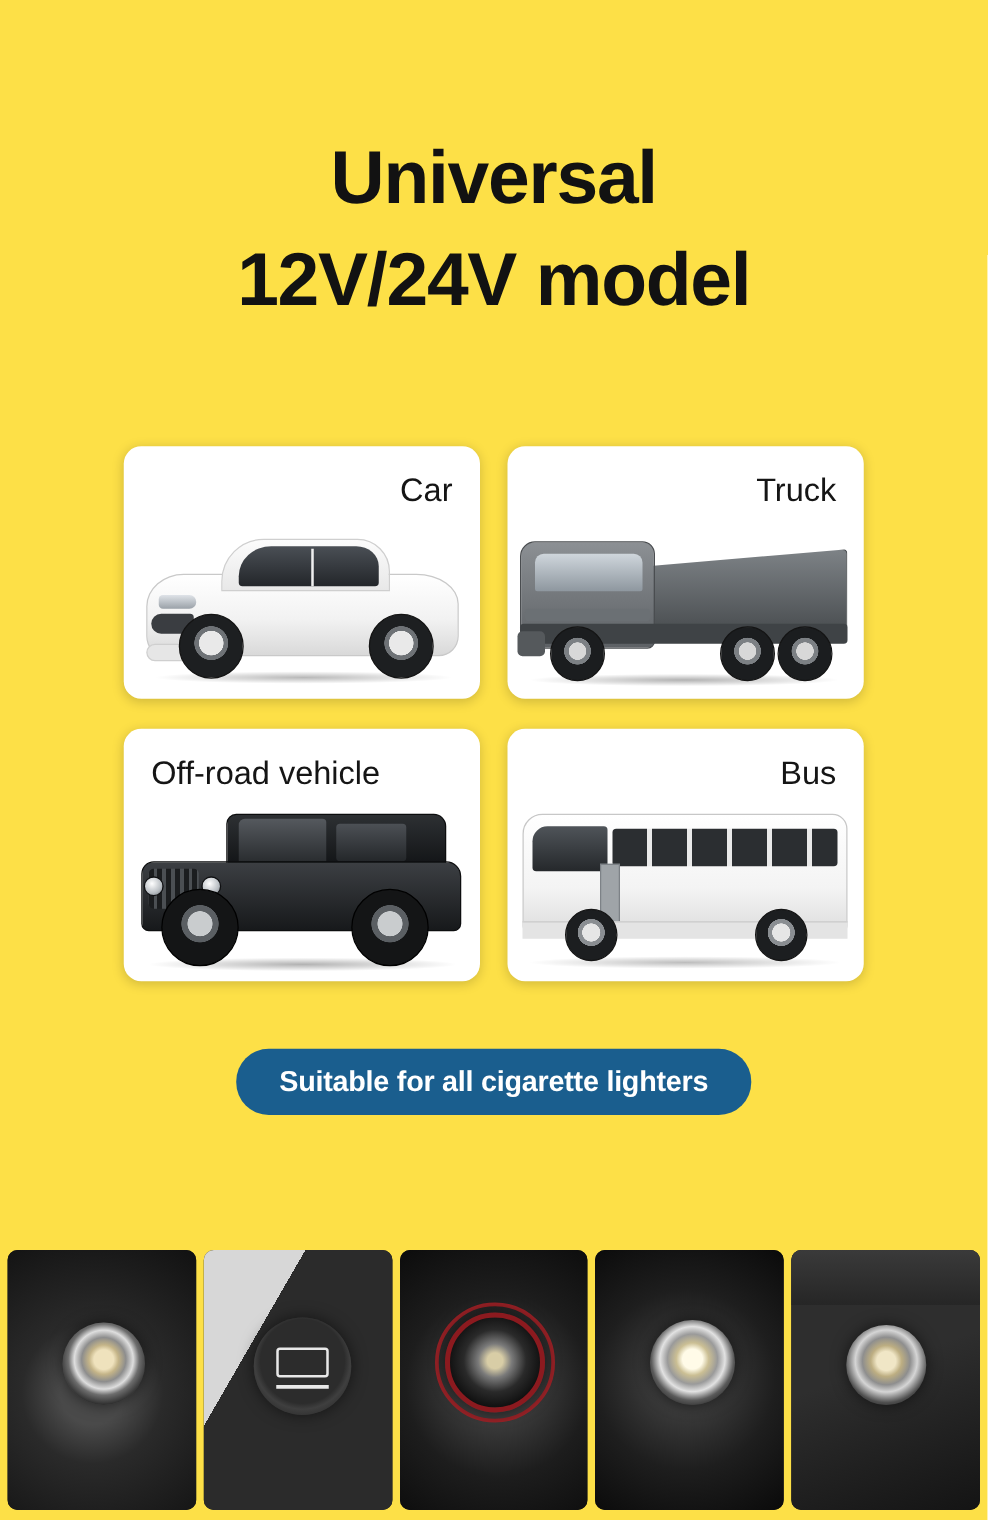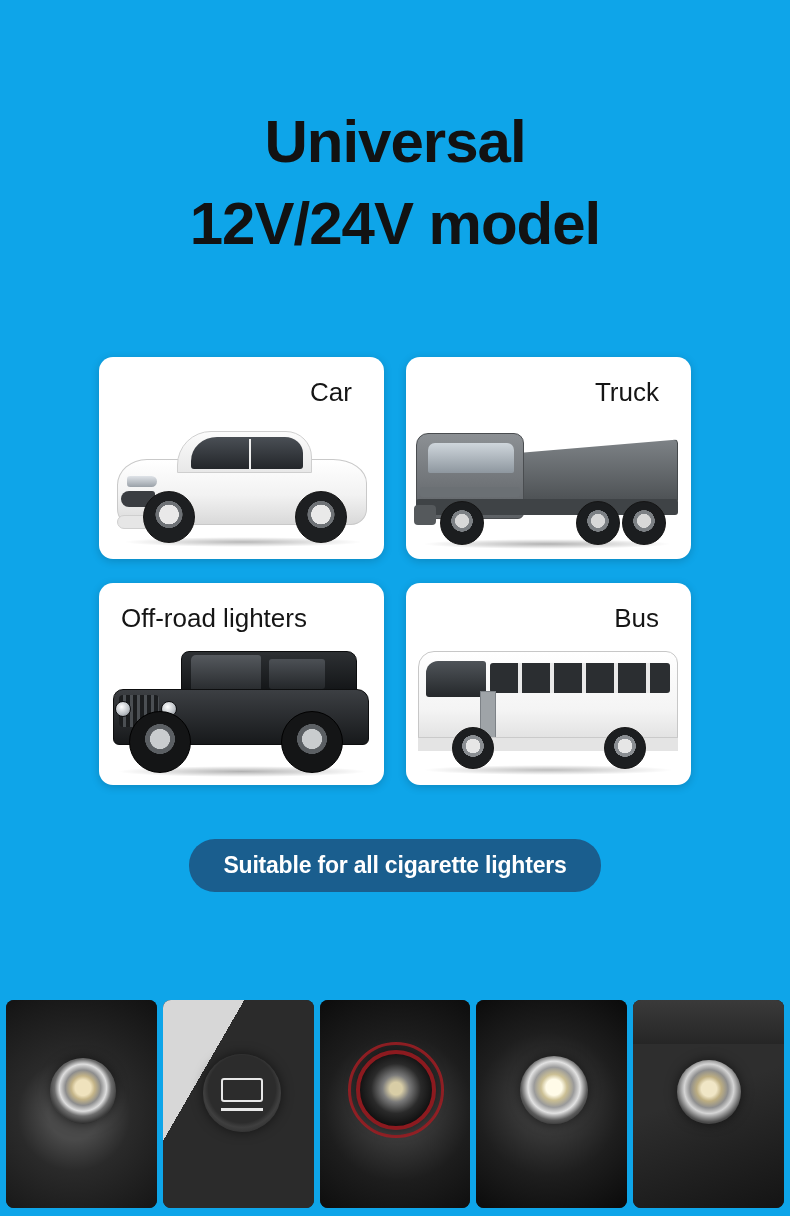--- a/index.html
+++ b/index.html
@@ -7,21 +7,21 @@
     width: 790px;
     height: 1216px;
     background: #ffffff;
     font-family: "Liberation Sans", sans-serif;
     overflow: hidden;
   }
   .page {
     position: relative;
     width: 790px;
     height: 1216px;
-    background: #0ea5e9;
+    background: #fde047;
   }
 
   
   .heading {
     text-align: center;
     padding-top: 108px;
     color: #121212;
     font-weight: 700;
     letter-spacing: -1px;
     line-height: 1.12;
@@ -49,21 +49,21 @@
     overflow: hidden;
   }
   .card-label {
     position: absolute;
     font-size: 26px;
     color: #151515;
     font-weight: 400;
     z-index: 4;
     white-space: nowrap;
   }
-  .label-tr { top: 20px; right: 32px; }
+  .label-tr { top: 20px; right: 22px; }
   .label-tl { top: 20px; left: 22px; }
 
   .veh {
     position: absolute;
     left: 0; right: 0; bottom: 0;
     height: 150px;
   }
 
   
   .car-body {
@@ -399,21 +399,21 @@
         <div class="tr-cab-strip"></div>
         <div class="tr-chassis"></div>
         <div class="tr-bumper"></div>
         <div class="tw tw1"></div>
         <div class="tw tw2"></div>
         <div class="tw tw3"></div>
       </div>
     </div>
 
     <div class="card">
-      <div class="card-label label-tl">Off-road lighters</div>
+      <div class="card-label label-tl">Off-road vehicle</div>
       <div class="veh">
         <div class="jp-shadow"></div>
         <div class="jp-top"></div>
         <div class="jp-glass"></div>
         <div class="jp-glass2"></div>
         <div class="jp-body"></div>
         <div class="jp-grille"></div>
         <div class="jp-lamp jp-lamp1"></div>
         <div class="jp-lamp jp-lamp2"></div>
         <div class="jw jw1"></div>

